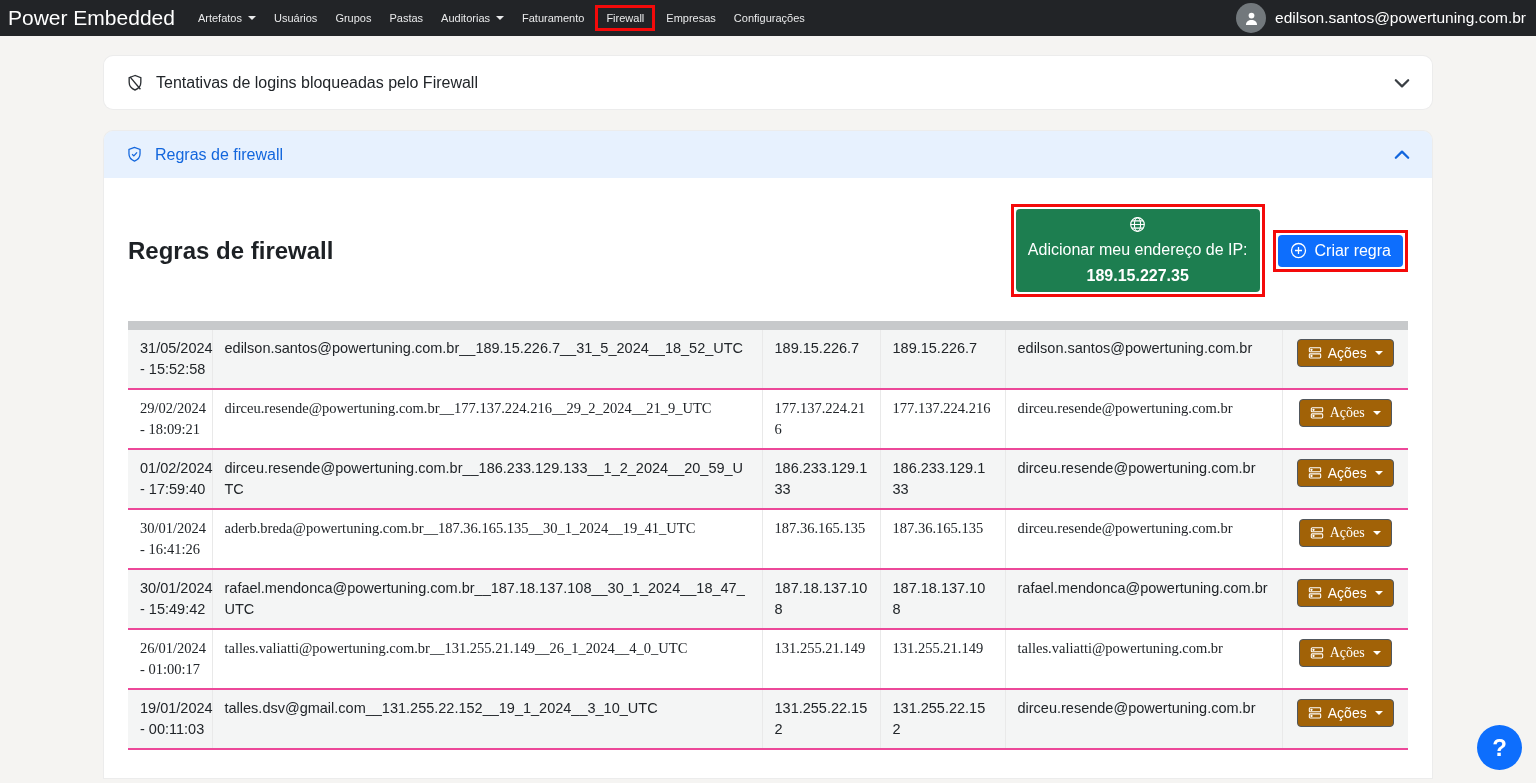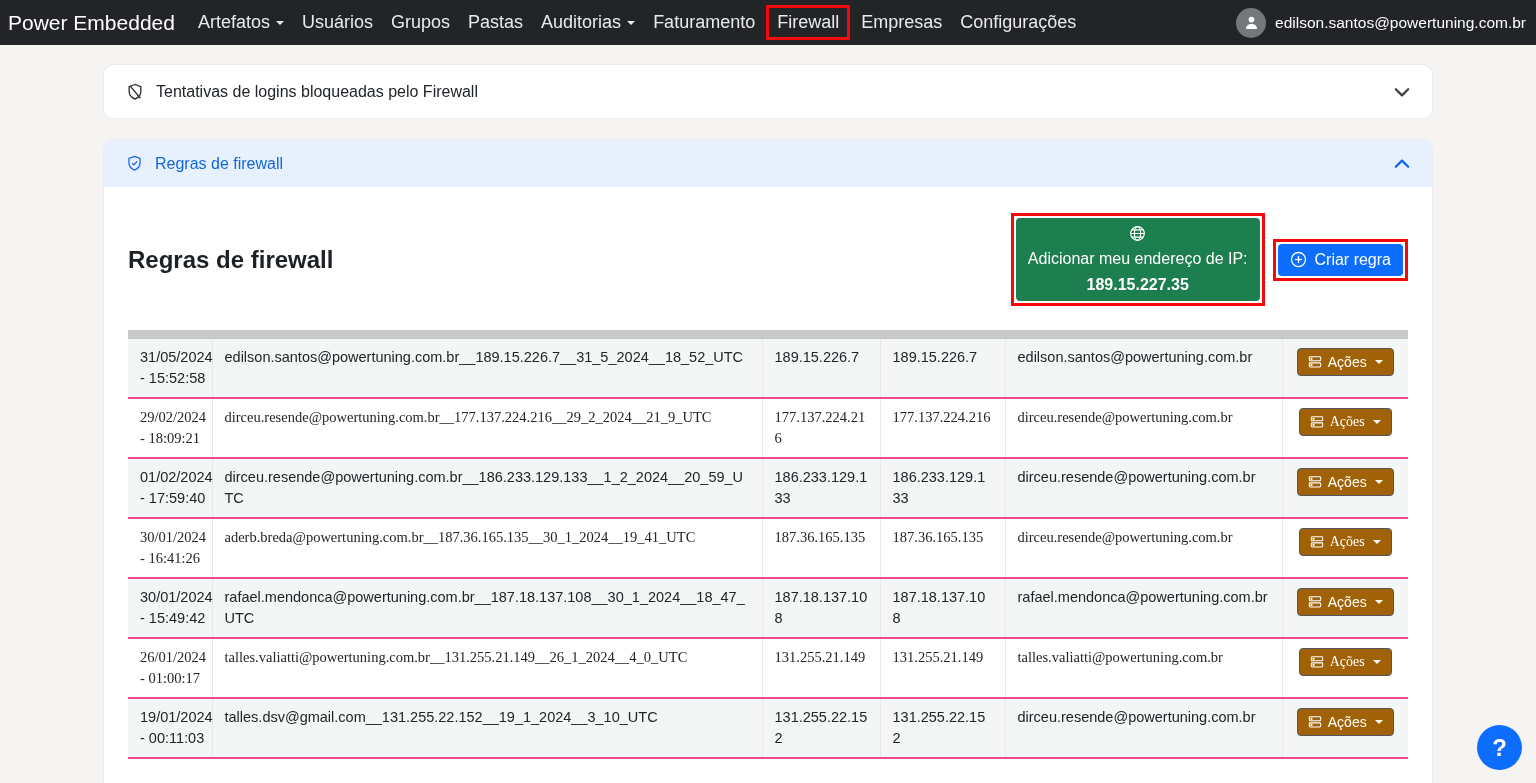--- a/index.html
+++ b/index.html
@@ -5,27 +5,27 @@
   * { margin:0; padding:0; box-sizing:border-box; }
   html,body { width:1536px; height:783px; overflow:hidden; }
   body {
     font-family:"Liberation Sans", sans-serif;
     background:#f5f4f2;
     color:#212529;
   }
 
   
   .navbar {
-    height:45px; background:#222427; display:flex; align-items:center;
+    height:36px; background:#222427; display:flex; align-items:center;
     padding:0 10px 0 6px; color:#fff;
   }
   .brand { font-size:21px; color:#fff; margin:0 14px 0 2px; white-space:nowrap; cursor:pointer; }
   .nav-items { display:flex; align-items:center; }
   .nav-item {
-    color:#e9eaeb; font-size:18px; padding:6px 9px; white-space:nowrap;
+    color:#e9eaeb; font-size:11px; padding:6px 9px; white-space:nowrap;
     display:flex; align-items:center; gap:6px; cursor:pointer;
   }
   .caret-down {
     width:0; height:0; border-left:4px solid transparent; border-right:4px solid transparent;
     border-top:4px solid currentColor; display:inline-block;
   }
   .red-box-inline { border:3px solid #f40a0a; padding:1px 6px; margin:0 2px; }
   .red-box-inline .nav-item { padding:3px 2px; }
   .nav-right { margin-left:auto; display:flex; align-items:center; gap:9px; cursor:pointer; }
   .avatar {

